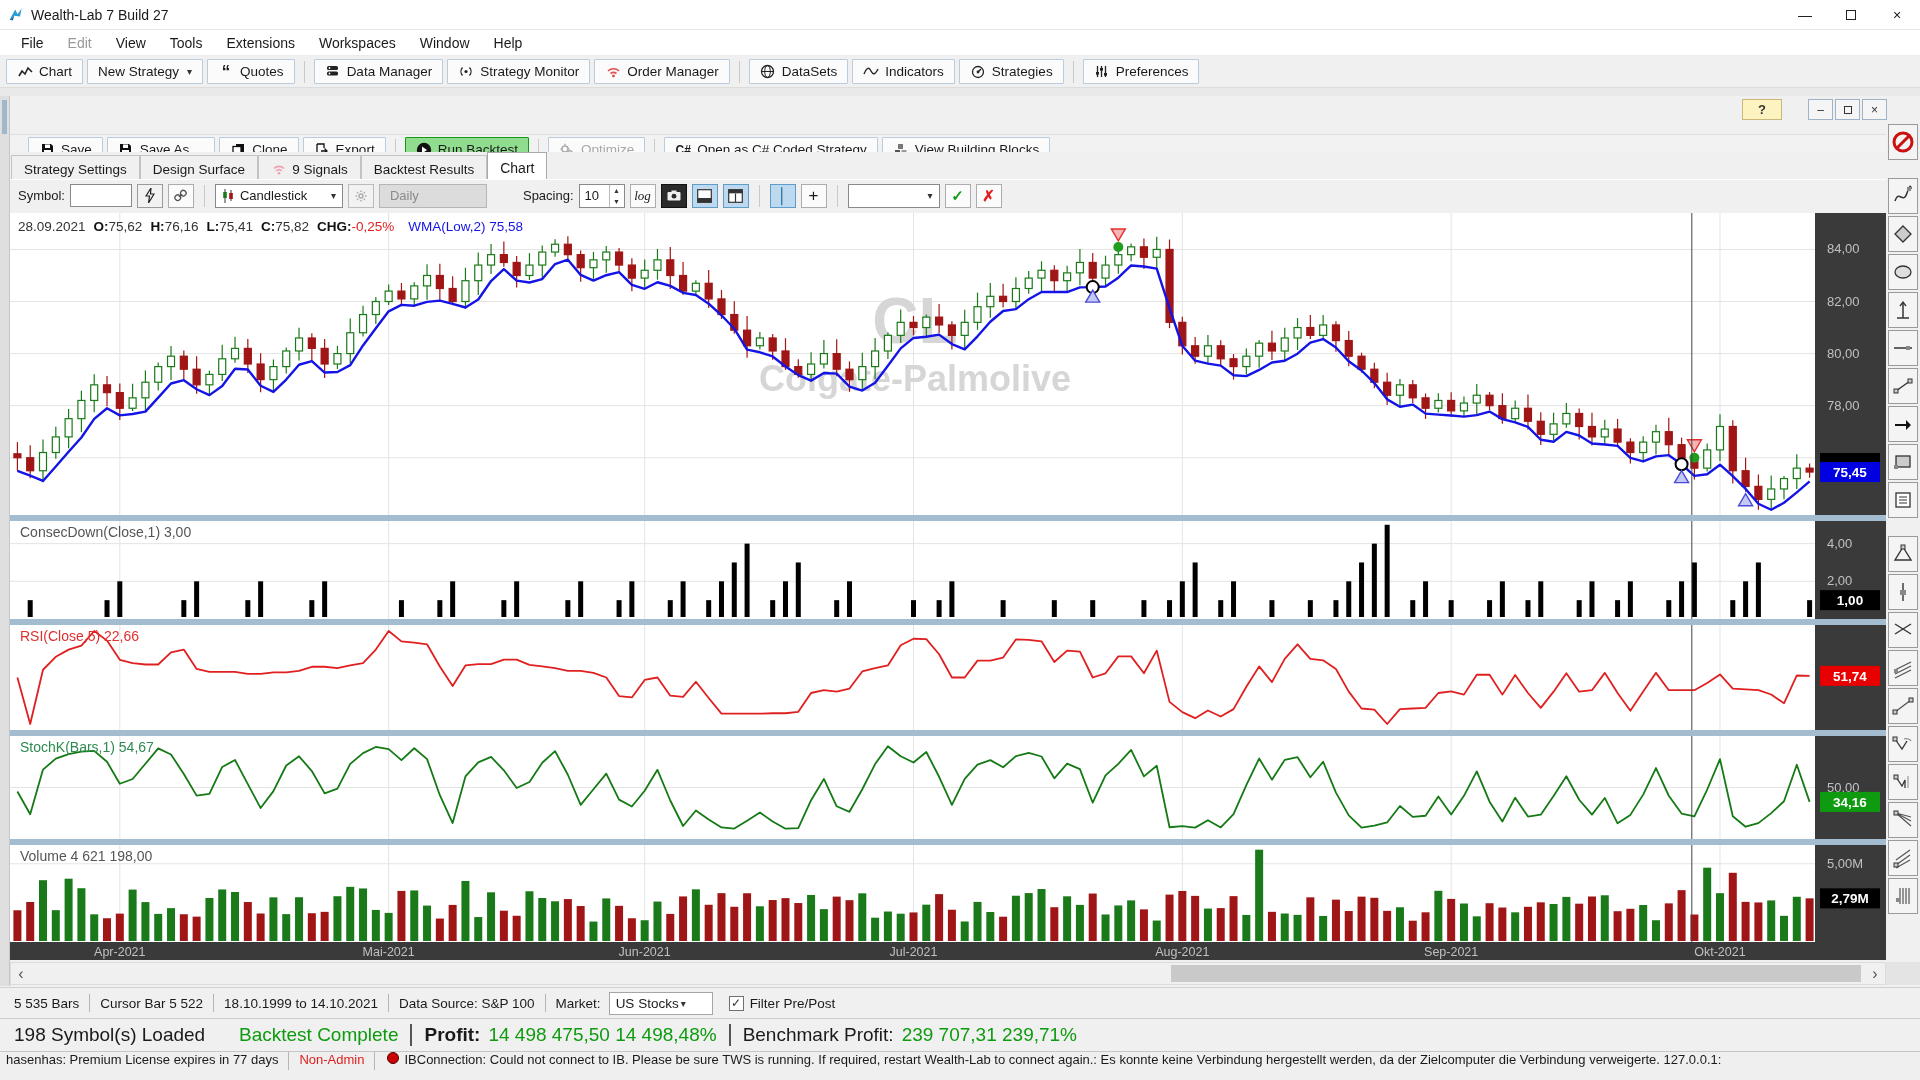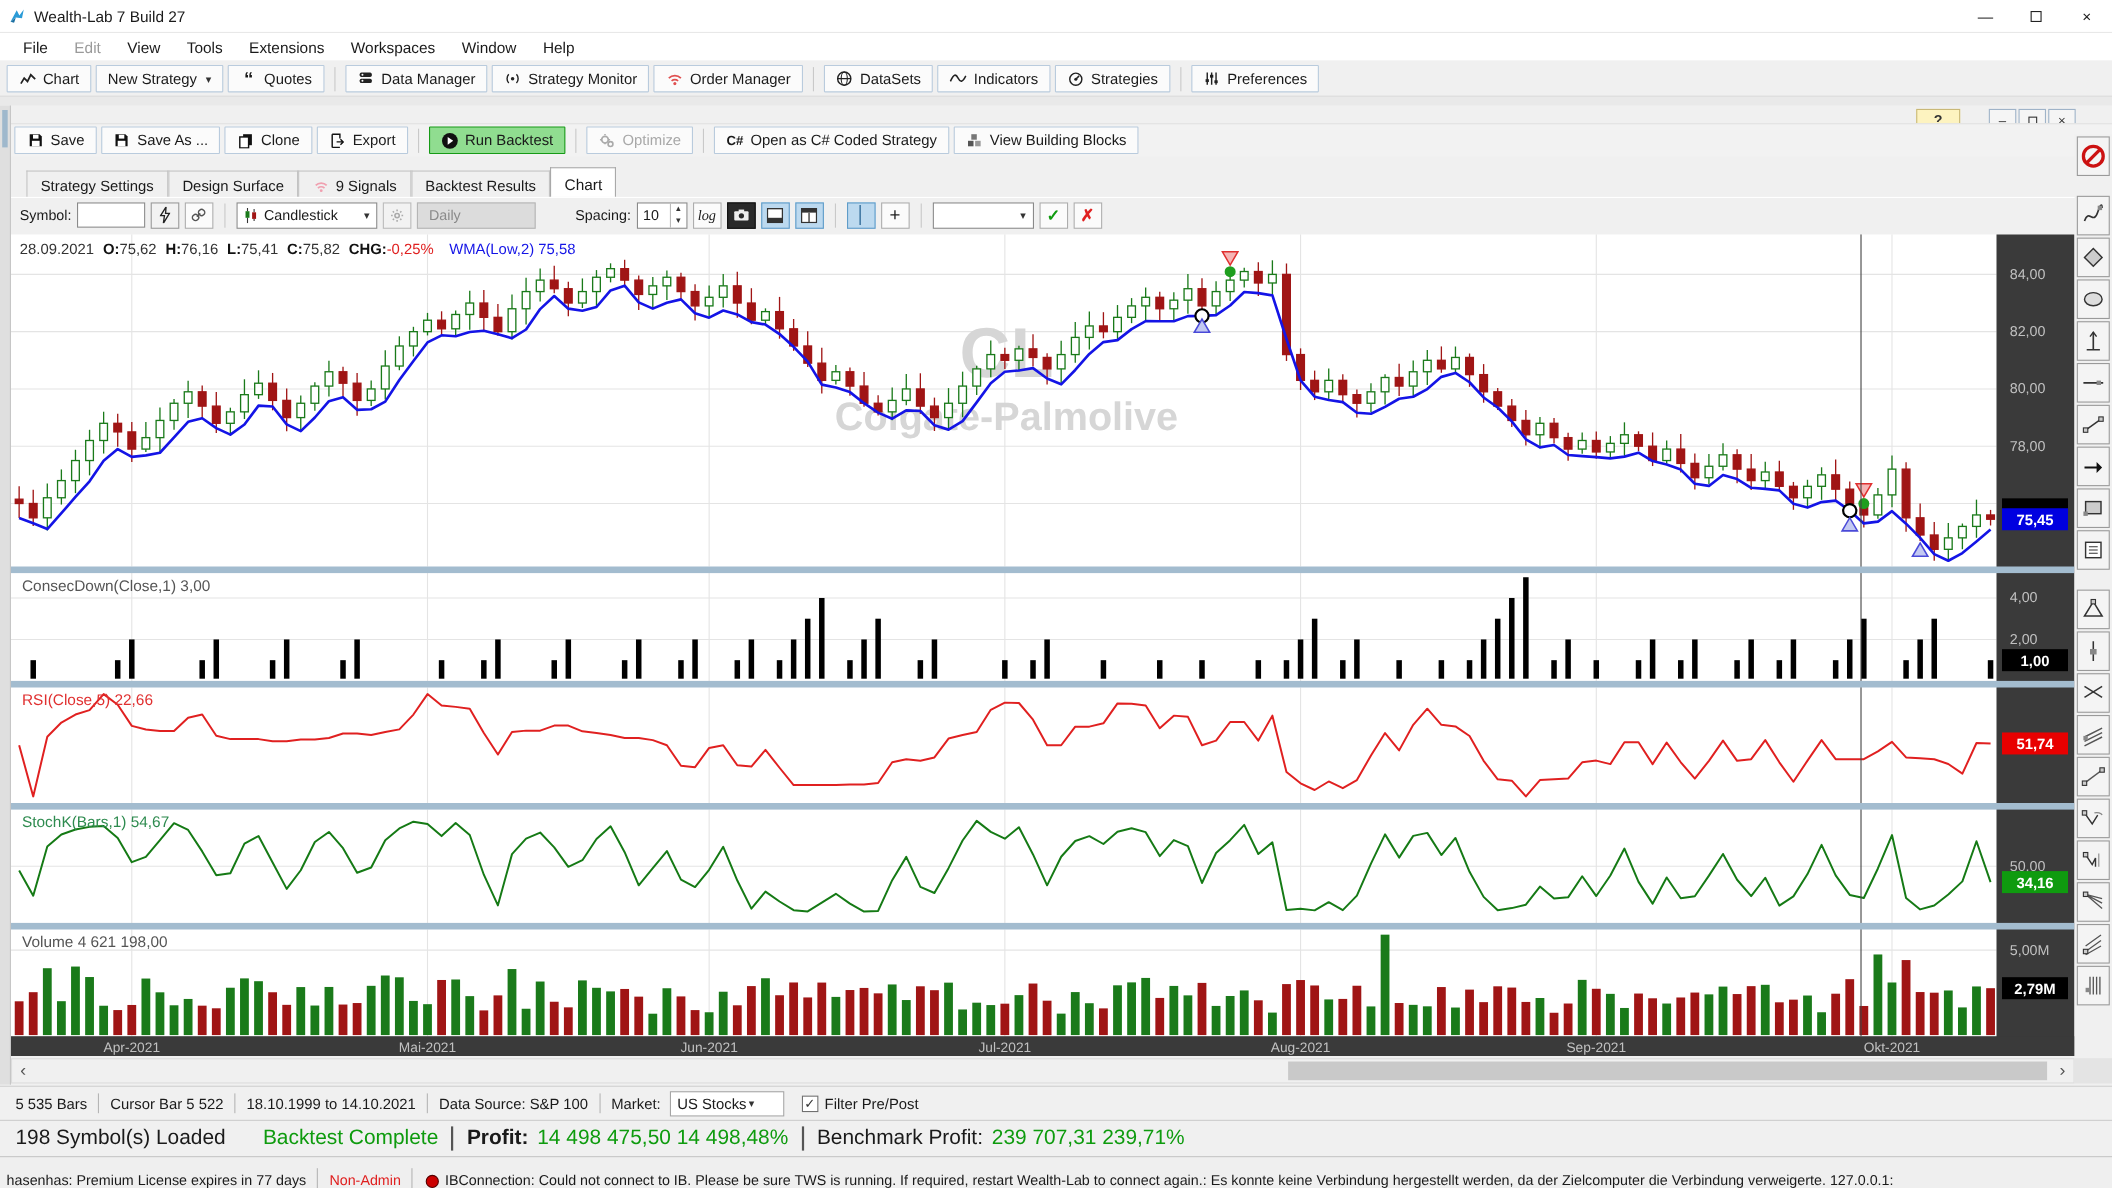--- a/index.html
+++ b/index.html
@@ -37,26 +37,26 @@
   .band { position:absolute; left:0; top:87px; width:1920px; height:9px; background:#e9e9e9; border-top:1px solid #dcdcdc;}
   .docrow { position:absolute; left:0; top:96px; width:1920px; height:26px; background:#f0f0f0; }
   .help-btn { position:absolute; left:1742px; top:99px; width:40px; height:21px; background:#fdf3c0;
     border:1px solid #c9b877; display:flex; align-items:center; justify-content:center; font-weight:bold; color:#333; }
   .doc-controls { position:absolute; left:1808px; top:99px; display:flex; gap:2px; }
   .doc-btn { width:25px; height:21px; background:#f5f5f5; border:1px solid #9fb3c8; display:flex;
     align-items:center; justify-content:center; font-size:12px; color:#333; }
   .doc-btn .maxbox { width:8px; height:8px; border:1px solid #333; }
 
   
-  .savebar { position:absolute; left:10px; top:112px; width:1910px; height:30px; background:#f2f2f2;
-    display:flex; align-items:center; padding-left:3px; gap:4px; border-top:1px solid #e0e0e0; }
+  .savebar { position:absolute; left:10px; top:134px; width:1910px; height:30px; background:#f2f2f2;
+    display:flex; align-items:center; padding-left:18px; gap:4px; border-top:1px solid #e0e0e0; }
 
   
   .tabs { position:absolute; left:10px; top:152px; width:1910px; height:27px; display:flex; align-items:flex-end;
-    background:#f0f0f0; padding-left:14px; }
+    background:#f0f0f0; padding-left:1px; }
   .tab { height:24px; padding:3px 12px 0 12px; background:#f0f0f0; border:1px solid #c3c3c3; border-bottom:none;
     font-size:13.5px; display:flex; align-items:center; gap:5px; }
   .tab.active { background:#ffffff; height:27px; font-size:14px; border-color:#a9a9a9; }
 
   
   .symbolbar { position:absolute; left:10px; top:179px; width:1910px; height:32px; background:#f0f0f0;
     display:flex; align-items:center; padding-left:8px; gap:5px; border-top:1px solid #ffffff; }
   .sym-input { width:62px; height:23px; background:#fff; border:1px solid #8a8a8a; }
   .sq-btn { height:24px; min-width:26px; background:#f2f2f2; border:1px solid #9a9a9a; display:flex;
     align-items:center; justify-content:center; padding:0 3px; }
@@ -94,21 +94,21 @@
     justify-content:center; color:#555; font-size:16px; }
   .hs-thumb { position:absolute; left:1160px; top:2px; width:690px; height:17px; background:#c9c9c9; }
   .corner { position:absolute; left:1886px; top:962px; width:34px; height:23px; background:#e4e4e4; }
 
   
   .status1 { position:absolute; left:0; top:987px; width:1920px; height:31px; background:#f0f0f0;
     border-top:1px solid #d0d0d0; display:flex; align-items:center; padding-left:14px; font-size:13.5px; }
   .status2 { position:absolute; left:0; top:1018px; width:1920px; height:33px; background:#f0f0f0;
     border-top:1px solid #cccccc; display:flex; align-items:center; padding-left:14px; font-size:19px; }
   .status3 { position:absolute; left:0; top:1051px; width:1920px; height:29px; background:#efefef;
-    border-top:1px solid #c6c6c6; display:flex; align-items:flex-end; padding-left:6px; font-size:13px; white-space:nowrap; overflow:hidden; }
+    border-top:1px solid #c6c6c6; display:flex; align-items:flex-start; padding-left:6px; font-size:13px; white-space:nowrap; overflow:hidden; }
   .sdiv { width:1px; height:18px; background:#b5b5b5; margin:0 10px; }
   .sdark { width:2px; height:22px; background:#555; margin:0 12px; }
   .green-text { color:#0e9b0e; }
   .red-text { color:#e02020; }
   .mkt-combo { height:23px; min-width:104px; background:#fff; border:1px solid #a5a5a5; display:flex;
     align-items:center; padding:0 6px; margin-left:8px; }
   .checkbox { width:15px; height:15px; background:#fff; border:1px solid #707070; display:flex;
     align-items:center; justify-content:center; font-size:12px; color:#333; margin:0 6px 0 16px; }
   .reddot { width:12px; height:12px; border-radius:50%; background:#cc0000; border:1px solid #550000; margin:0 5px 0 2px; flex:0 0 auto;}
 </style>

